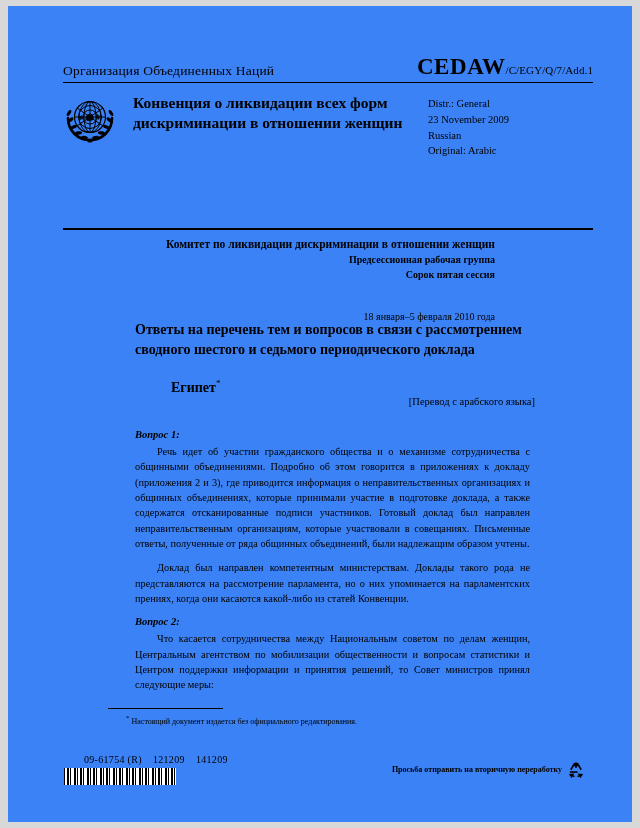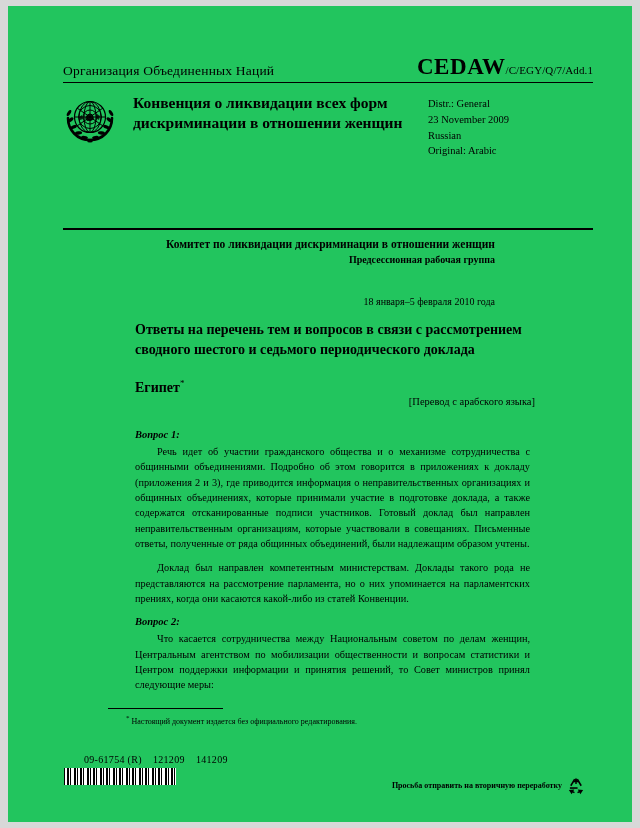--- a/index.html
+++ b/index.html
@@ -12,21 +12,21 @@
     height: 828px;
     overflow: hidden;
     font-family: "Liberation Serif", "DejaVu Serif", serif;
   }
   .page {
     position: absolute;
     left: 8px;
     top: 6px;
     width: 624px;
     height: 816px;
-    background: #22c55e;
+    background: #3b82f6;
     box-sizing: border-box;
   }
 
   
   .masthead {
     position: absolute;
     left: 55px;
     top: 48px;
     width: 530px;
   }
@@ -128,20 +128,21 @@
   }
   .doc-title {
     font-size: 14px;
     font-weight: bold;
     line-height: 1.43;
   }
   .country {
     font-size: 14px;
     font-weight: bold;
     margin-top: 18px;
+    margin-left: 36px;
   }
   .country sup {
     font-size: 9px;
     font-weight: normal;
     vertical-align: super;
   }
   .translation-note {
     font-size: 10.5px;
     text-align: right;
     margin-top: 0;
@@ -214,21 +215,20 @@
       #000 10px, #000 12px, #fff 12px, #fff 13px
     );
   }
   .footer-right {
     position: absolute;
     right: 46px;
     top: 754px;
     display: flex;
     align-items: center;
     gap: 4px;
-    margin-top: 16px;
   }
   .recycle-text {
     font-size: 8px;
     font-weight: bold;
   }
   .recycle-icon { display: block; }
 </style>
 </head>
 <body>
 
@@ -291,20 +291,21 @@
         <div>Original: Arabic</div>
       </div>
     </div>
   </div>
 
   <div class="rule-thick"></div>
 
   <div class="committee">
     <div class="cm-l1">Комитет по ликвидации дискриминации в отношении женщин</div>
     <div class="cm-l2">Предсессионная рабочая группа</div>
+    <div class="cm-l2">Сорок пятая сессия</div>
     <div class="cm-l3">18 января–5 февраля 2010 года</div>
   </div>
 
   <div class="titleblock">
     <div class="doc-title">Ответы на перечень тем и вопросов в связи с рассмотрением сводного шестого и седьмого периодического доклада</div>
     <div class="country"><span>Египет</span><sup>*</sup></div>
     <div class="translation-note">[Перевод с арабского языка]</div>
   </div>
 
   <div class="body-text">

